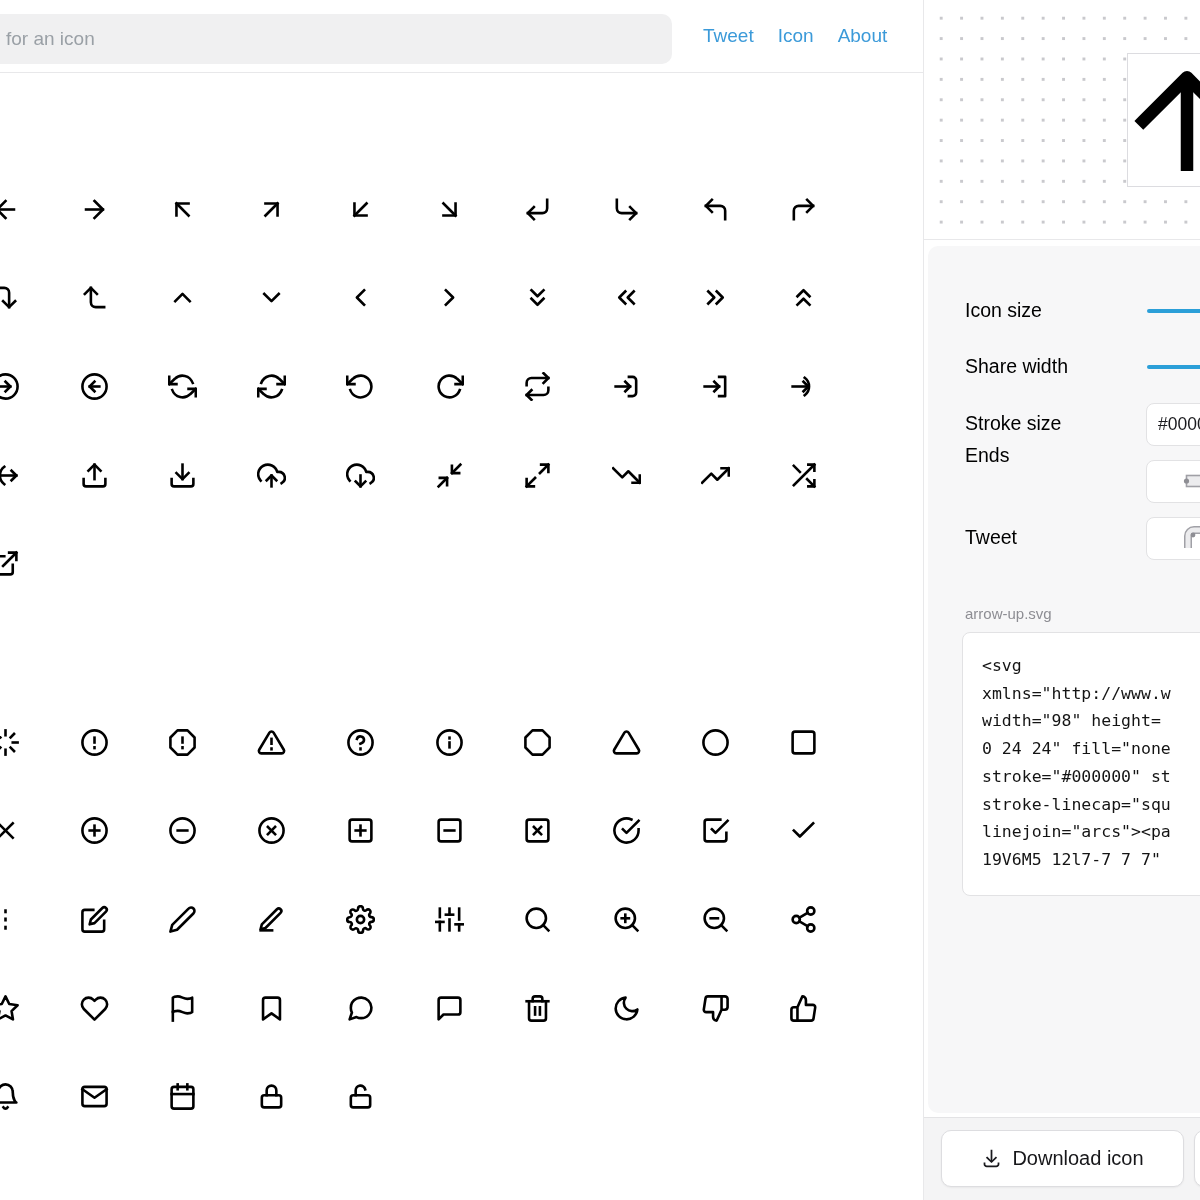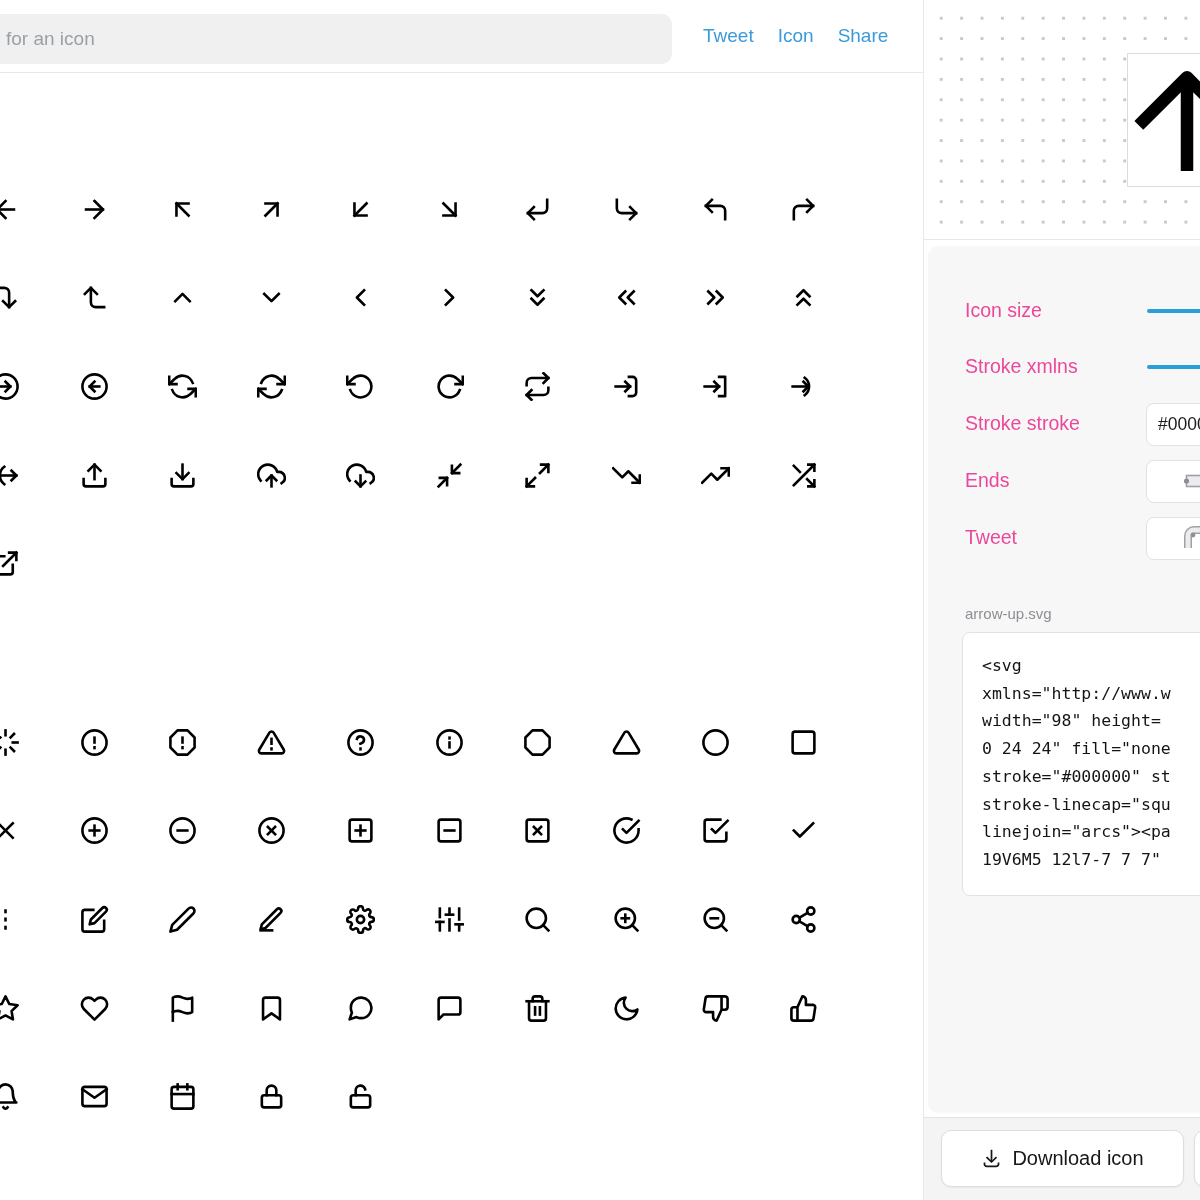--- a/index.html
+++ b/index.html
@@ -38,21 +38,21 @@
   .preview-box {
     position:absolute; left:203px; top:53px; width:120px; height:134px;
     background:#ffffff; border:1px solid #dcdce0; overflow:hidden;
   }
   .preview-box svg { position:absolute; left:-16px; top:-8px; }
 
   .controls-card {
     position:absolute; left:928px; top:246px; width:290px; height:867px;
     background:#f7f7f8; border-radius:10px;
   }
-  .ctrl-label { position:absolute; left:965px; font-size:19.5px; color:#ec4899; }
+  .ctrl-label { position:absolute; left:965px; font-size:19.5px; color:#000000; }
   .ctrl-slider { position:absolute; left:1147px; width:75px; height:3.5px; border-radius:2px; background:var(--accent); cursor:pointer; }
   .ctrl-box {
     position:absolute; left:1146px; width:100px; height:43px;
     background:#ffffff; border:1px solid #e2e2e4; border-radius:8px;
     display:flex; align-items:center; cursor:pointer;
   }
   .ctrl-box.centered { justify-content:center; }
   .color-value { padding-left:11px; font-size:17.5px; color:#1b1b1f; white-space:nowrap; overflow:hidden; }
 
   .code-label { position:absolute; left:965px; top:605px; font-size:15px; color:#8d8d93; }
@@ -83,21 +83,21 @@
     box-shadow:0 1px 2px rgba(0,0,0,0.05); cursor:pointer;
   }
 </style>
 </head>
 <body>
 
 <input class="search-input" type="text" placeholder="for an icon" style="">
 <nav class="header-links" id="header-links">
     <a>Tweet</a>
     <a>Icon</a>
-    <a>Share</a>
+    <a>About</a>
   </nav>
 <div class="header-divider"></div>
 <div class="v-divider"></div>
 
 <div id="icon-grid">
     <div class="grid-icon" style="left: -9px; top: 194.5px;">
       <svg viewBox="0 0 24 24" fill="none" stroke="#000000" stroke-width="2.15" stroke-linecap="square" stroke-linejoin="round">
         <path d="M19 12H5"></path>
         <path d="M12 19l-7-7 7-7"></path>
       </svg>
@@ -660,27 +660,27 @@
       <path d="M12 19V6"></path>
         <path d="M5 12l7-7 7 7"></path>
     </svg>
   </div>
 </div>
 
 <div class="controls-card"></div>
 <div id="controls">
     <div class="ctrl-label" style="top: 299px;">Icon size</div>
     <div class="ctrl-slider" style="top: 309px;"></div>
-    <div class="ctrl-label" style="top: 355px;">Stroke xmlns</div>
+    <div class="ctrl-label" style="top: 355px;">Share width</div>
     <div class="ctrl-slider" style="top: 365px;"></div>
-    <div class="ctrl-label" style="top: 412px;">Stroke stroke</div>
+    <div class="ctrl-label" style="top: 412px;">Stroke size</div>
     <div class="ctrl-box" style="top: 402.5px;">
       <span class="color-value">#000000</span>
     </div>
-    <div class="ctrl-label" style="top: 469px;">Ends</div>
+    <div class="ctrl-label" style="top: 444px;">Ends</div>
     <div class="ctrl-box centered" style="top: 459.5px;">
       <span style="display: flex;">
         <svg width="36" height="18" viewBox="0 0 36 18">
           <rect x="8.5" y="3.5" width="24" height="11" fill="#ececee" stroke="#a0a0a6" stroke-width="1.6"></rect>
           <circle cx="8.5" cy="9" r="2.6" fill="#8e8e94"></circle>
         </svg>
       </span>
     </div>
     <div class="ctrl-label" style="top: 526px;">Tweet</div>
     <div class="ctrl-box centered" style="top: 516.5px;">

